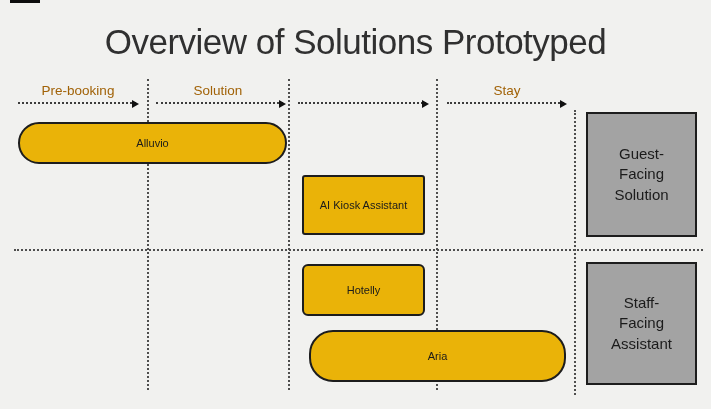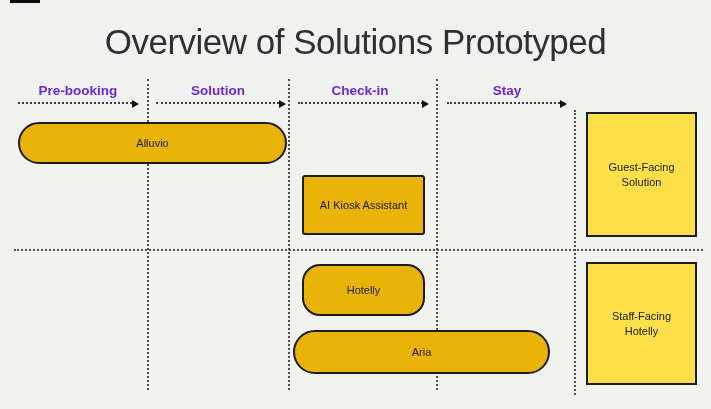--- a/index.html
+++ b/index.html
@@ -30,22 +30,22 @@
     letter-spacing: -0.5px;
     color: #303030;
   }
 
   .phase-label {
     position: absolute;
     top: 83px;
     width: 130px;
     text-align: center;
     font-size: 13.5px;
-    font-weight: 700;
-    color: #6d28d9;
+    font-weight: 400;
+    color: #a16207;
   }
 
   .phase-arrow {
     position: absolute;
     top: 102px;
     height: 0;
     border-top: 2px dotted #3c3c3c;
   }
   .phase-arrow .arrow-head {
     position: absolute;
@@ -80,42 +80,41 @@
     color: #1b1b1b;
     text-align: right;
     z-index: 2;
   }
 
   .cat-box {
     position: absolute;
     display: flex;
     align-items: center;
     justify-content: center;
-    background: #fde047;
+    background: #a3a3a3;
     border: 2px solid #1d1d1d;
-    font-size: 11px;
+    font-size: 15px;
     line-height: 1.35;
     color: #1b1b1b;
     text-align: center;
     padding: 6px 14px;
     z-index: 2;
   }
 </style>
 </head>
 <body>
 
 <div class="canvas">
 
   <div class="edge-artifact"></div>
 
   <h1 class="slide-title">Overview of Solutions Prototyped</h1>
 
   <div class="phase-label" style="left:13px;">Pre-booking</div>
   <div class="phase-label" style="left:153px;">Solution</div>
-  <div class="phase-label" style="left:295px;">Check-in</div>
   <div class="phase-label" style="left:442px;">Stay</div>
 
   <div class="phase-arrow" style="left:18px;width:118px;">
       <span class="arrow-head"></span>
     </div>
   <div class="phase-arrow" style="left:156px;width:127px;">
       <span class="arrow-head"></span>
     </div>
   <div class="phase-arrow" style="left:298px;width:128px;">
       <span class="arrow-head"></span>
@@ -126,19 +125,19 @@
 
   <div class="vdiv" style="left:147px;top:79px;height:311px;"></div>
   <div class="vdiv" style="left:288px;top:79px;height:311px;"></div>
   <div class="vdiv" style="left:436px;top:79px;height:311px;"></div>
   <div class="vdiv" style="left:574px;top:110px;height:285px;"></div>
 
   <div class="hdiv" style="left:14px;top:249px;width:689px;"></div>
 
   <div class="pill" style="left:18px;top:122px;width:269px;height:42px;border-radius:21px;">Alluvio</div>
   <div class="pill" style="left:302px;top:175px;width:123px;height:60px;border-radius:3px;">AI Kiosk Assistant</div>
-  <div class="pill" style="left:302px;top:264px;width:123px;height:52px;border-radius:18px;">Hotelly</div>
-  <div class="pill" style="left:293px;top:330px;width:257px;height:44px;border-radius:24px;">Aria</div>
+  <div class="pill" style="left:302px;top:264px;width:123px;height:52px;border-radius:6px;">Hotelly</div>
+  <div class="pill" style="left:309px;top:330px;width:257px;height:52px;border-radius:24px;">Aria</div>
 
   <div class="cat-box" style="left:586px;top:112px;width:111px;height:125px;">Guest-Facing Solution</div>
-  <div class="cat-box" style="left:586px;top:262px;width:111px;height:123px;">Staff-Facing Hotelly</div>
+  <div class="cat-box" style="left:586px;top:262px;width:111px;height:123px;">Staff-Facing Assistant</div>
 
 </div>
 
 </body></html>

